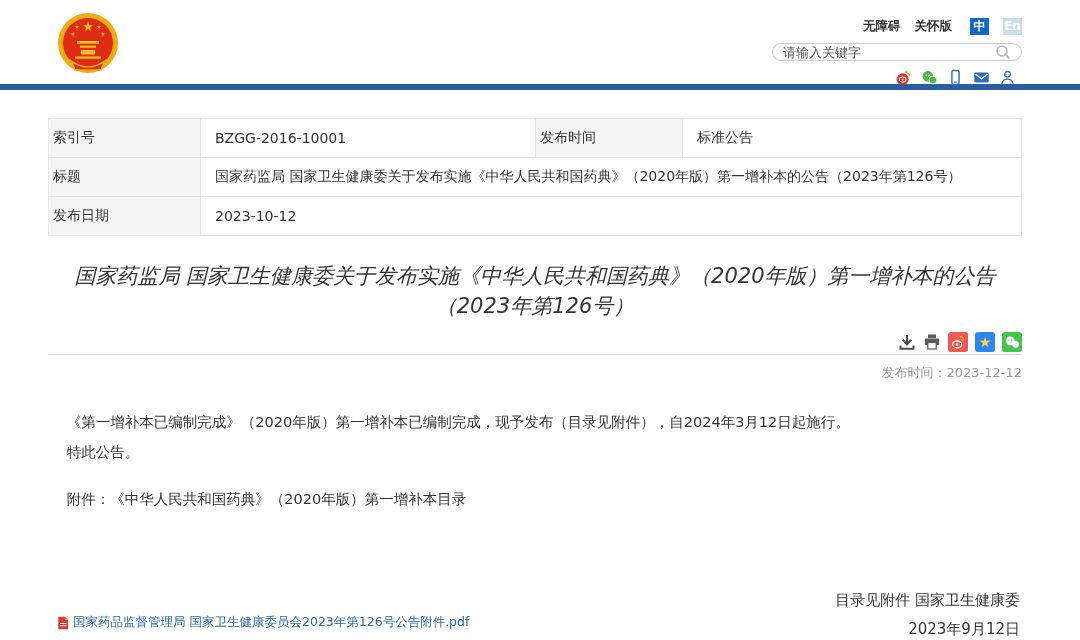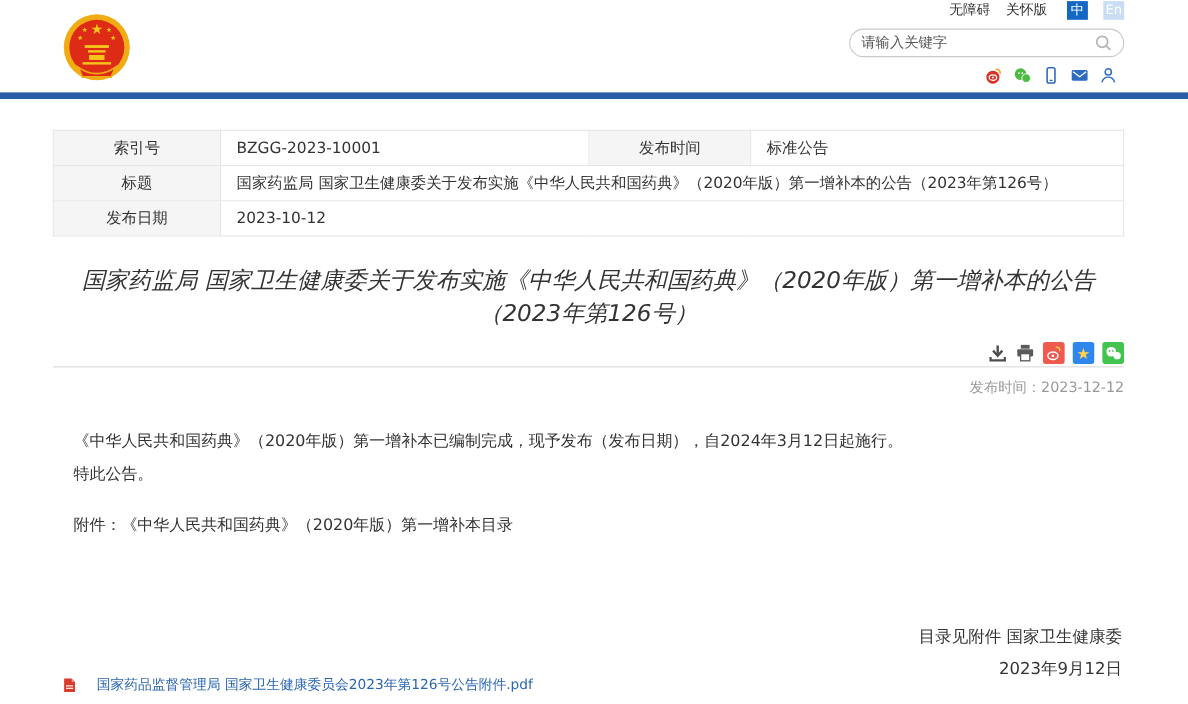--- a/index.html
+++ b/index.html
@@ -8,58 +8,58 @@
   .page { position:relative; width:1080px; height:640px; background:#fff; overflow:hidden; margin:0 auto; }
 
   
   .site-header { display:flex; justify-content:space-between; height:84px; padding:0 58px 0 55px; background:#fff; }
   .header-left { display:flex; align-items:center; gap:10px; padding-top:4px; }
   .emblem { width:66px; height:68px; flex:0 0 auto; }
   .org-zh { font-size:28px; font-weight:bold; color:#1d5cab; letter-spacing:2px; line-height:34px; }
   .org-en { font-size:13px; color:#2a66b0; margin-top:2px; }
 
   .header-right { display:flex; flex-direction:column; align-items:flex-end; width:260px; }
-  .topbar { display:flex; align-items:center; gap:14px; font-size:12.5px; color:#333; margin-top:1px; }
+  .topbar { display:flex; align-items:center; gap:14px; font-size:12.5px; color:#333; margin-top:18px;font-weight:bold; }
   .topbar a { color:#333; text-decoration:none; cursor:pointer; }
   .lang { display:inline-block; width:19px; height:17px; line-height:17px; text-align:center; font-size:12px; color:#fff; cursor:pointer; }
   .lang.zh { background:#1467c4; margin-left:4px; }
   .lang.en { background:#c9def5; }
   .searchbox { display:flex; align-items:center; width:250px; height:26px; border:1px solid #c9c9c9; border-radius:14px; margin-top:8px; padding:0 10px; }
   .searchbox input { flex:1; border:none; outline:none; font-size:13px; color:#333; background:transparent; font-family:inherit; }
   .searchbox input::placeholder { color:#555; }
   .mag { width:16px; height:16px; flex:0 0 auto; }
   .social-icons { display:flex; align-items:center; gap:9px; margin-top:8px; padding-right:6px; }
   .social-icons .sic { width:17px; height:17px; cursor:pointer; }
 
   .blue-bar { height:6px; background:#2a5da8; }
 
   
   main { margin:0 58px 0 48px; }
 
   table.meta { width:100%; border-collapse:collapse; margin-top:28px; table-layout:fixed; }
   table.meta td { border:1px solid #e6e6e6; height:32px; font-size:14px; padding:0 14px; background:#fff; overflow:hidden; white-space:nowrap; }
-  table.meta td.lbl { background:#f5f5f5; text-align:center; padding:0 4px;margin-top:32px; }
+  table.meta td.lbl { background:#f5f5f5; text-align:left; padding:10px 4px;margin-top:32px; }
 
   .article-title { margin-top:25px; text-align:center; font-size:21px; font-weight:500; color:#333; line-height:30px;font-style:italic; }
 
   .tools-row { display:flex; justify-content:flex-end; align-items:center; gap:7px; margin-top:11px; height:20px; }
   .tools-row .tool { width:18px; height:18px; cursor:pointer; }
   .tools-row .sq { width:20px; height:20px; cursor:pointer; }
 
   .divider { border:none; border-top:1px solid #d9d9d9; margin-top:2px; }
   .publish-time { text-align:right; font-size:13px; color:#999; margin-top:9px; }
 
   .body-text { font-size:14.5px; color:#333; line-height:22px; }
   .body-text .p1 { margin-top:29px; text-indent:1.3em; }
   .body-text .p2 { margin-top:8px; text-indent:1.3em; }
   .body-text .attach { margin-top:25px; text-indent:1.3em; }
 
   .signature { text-align:right; font-size:15px; color:#333; margin-top:76px; line-height:29px; padding-right:2px; }
 
-  .footer-link { position:absolute; left:57px; bottom:9px; display:flex; align-items:center; gap:19px; font-size:12.5px; }
+  .footer-link { position:absolute; left:57px; bottom:9px; display:flex; align-items:center; gap:4px; font-size:12.5px; }
   .footer-link a { color:#2a65b0; text-decoration:none; cursor:pointer; }
   .pdficon { width:12px; height:14px; flex:0 0 auto; }
 </style>
 </head>
 <body>
 
 <div class="page">
 
   <header class="site-header">
     <div class="header-left">
@@ -145,21 +145,21 @@
     <table class="meta">
       <colgroup>
           <col style="width:152px">
           <col style="width:335px">
           <col style="width:147px">
           <col>
         </colgroup>
       <tbody>
           <tr>
         <td class="lbl">索引号</td>
-        <td>BZGG-2023-10001</td>
+        <td>BZGG-2016-10001</td>
         <td class="lbl">发布时间</td>
         <td>标准公告</td>
       </tr>
       <tr>
         <td class="lbl">标题</td>
         <td colspan="3">国家药监局 国家卫生健康委关于发布实施《中华人民共和国药典》（2020年版）第一增补本的公告（2023年第126号）</td>
       </tr>
       <tr>
         <td class="lbl">发布日期</td>
         <td colspan="3">2023-10-12</td>
@@ -210,21 +210,21 @@
             <circle cx="9.6" cy="8" r=".8" fill="#44c34f"></circle>
           </svg>
       </span>
     </div>
 
     <hr class="divider">
 
     <div class="publish-time">发布时间：2023-12-12</div>
 
     <div class="body-text">
-      <p class="p1">《中华人民共和国药典》（2020年版）第一增补本已编制完成，现予发布（发布日期），自2024年3月12日起施行。</p>
+      <p class="p1">《第一增补本已编制完成》（2020年版）第一增补本已编制完成，现予发布（目录见附件），自2024年3月12日起施行。</p>
       <p class="p2">特此公告。</p>
       <p class="attach">附件：《中华人民共和国药典》（2020年版）第一增补本目录</p>
     </div>
 
     <div class="signature">
       <div>目录见附件 国家卫生健康委</div>
       <div>2023年9月12日</div>
     </div>
   </main>
 

